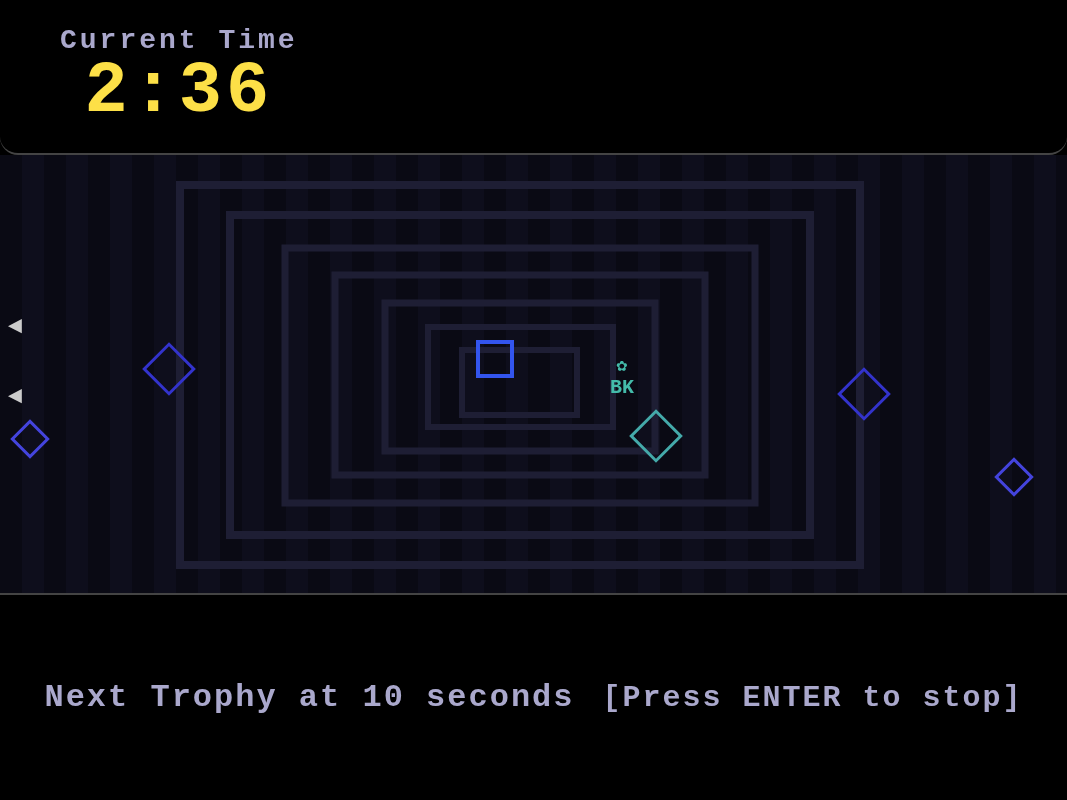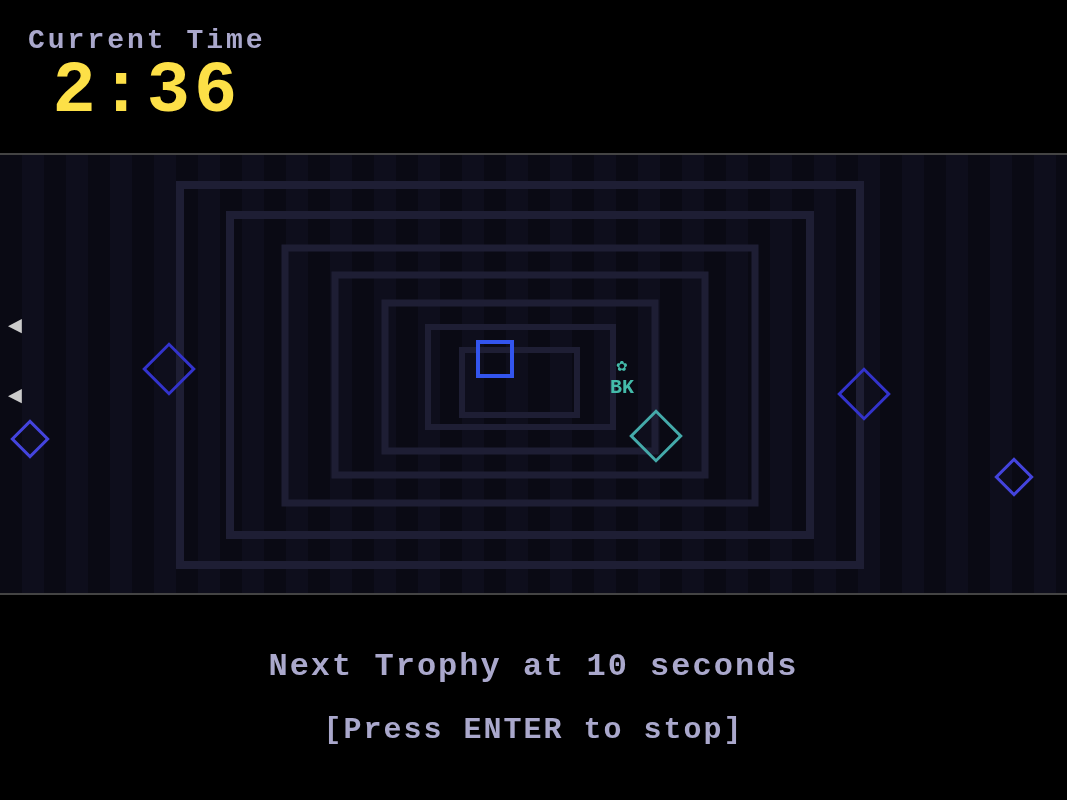--- a/index.html
+++ b/index.html
@@ -12,22 +12,23 @@
     }
 
     
     #header {
       background: #000;
       width: 100%;
       height: 155px;
       display: flex;
       justify-content: space-between;
       align-items: center;
-      padding: 10px 28px;
+      padding: 10px 60px;
       border-bottom: 2px solid #444;
+      border-radius: 18px;
     }
     .time-block {
       display: flex;
       flex-direction: column;
       align-items: center;
     }
     .time-label {
       color: #aaa8cc;
       font-size: 28px;
       font-weight: bold;
@@ -103,21 +104,20 @@
       font-size: 24px;
       left: 8px;
     }
 
     
     #footer {
       background: #000;
       width: 100%;
       height: 205px;
       display: flex;
-      flex-direction: column;
       align-items: center;
       justify-content: center;
       gap: 28px;
     }
 
     #next-trophy-text {
       color: #aaa8cc;
       font-size: 32px;
       font-family: 'Courier New', monospace;
       font-weight: bold;

